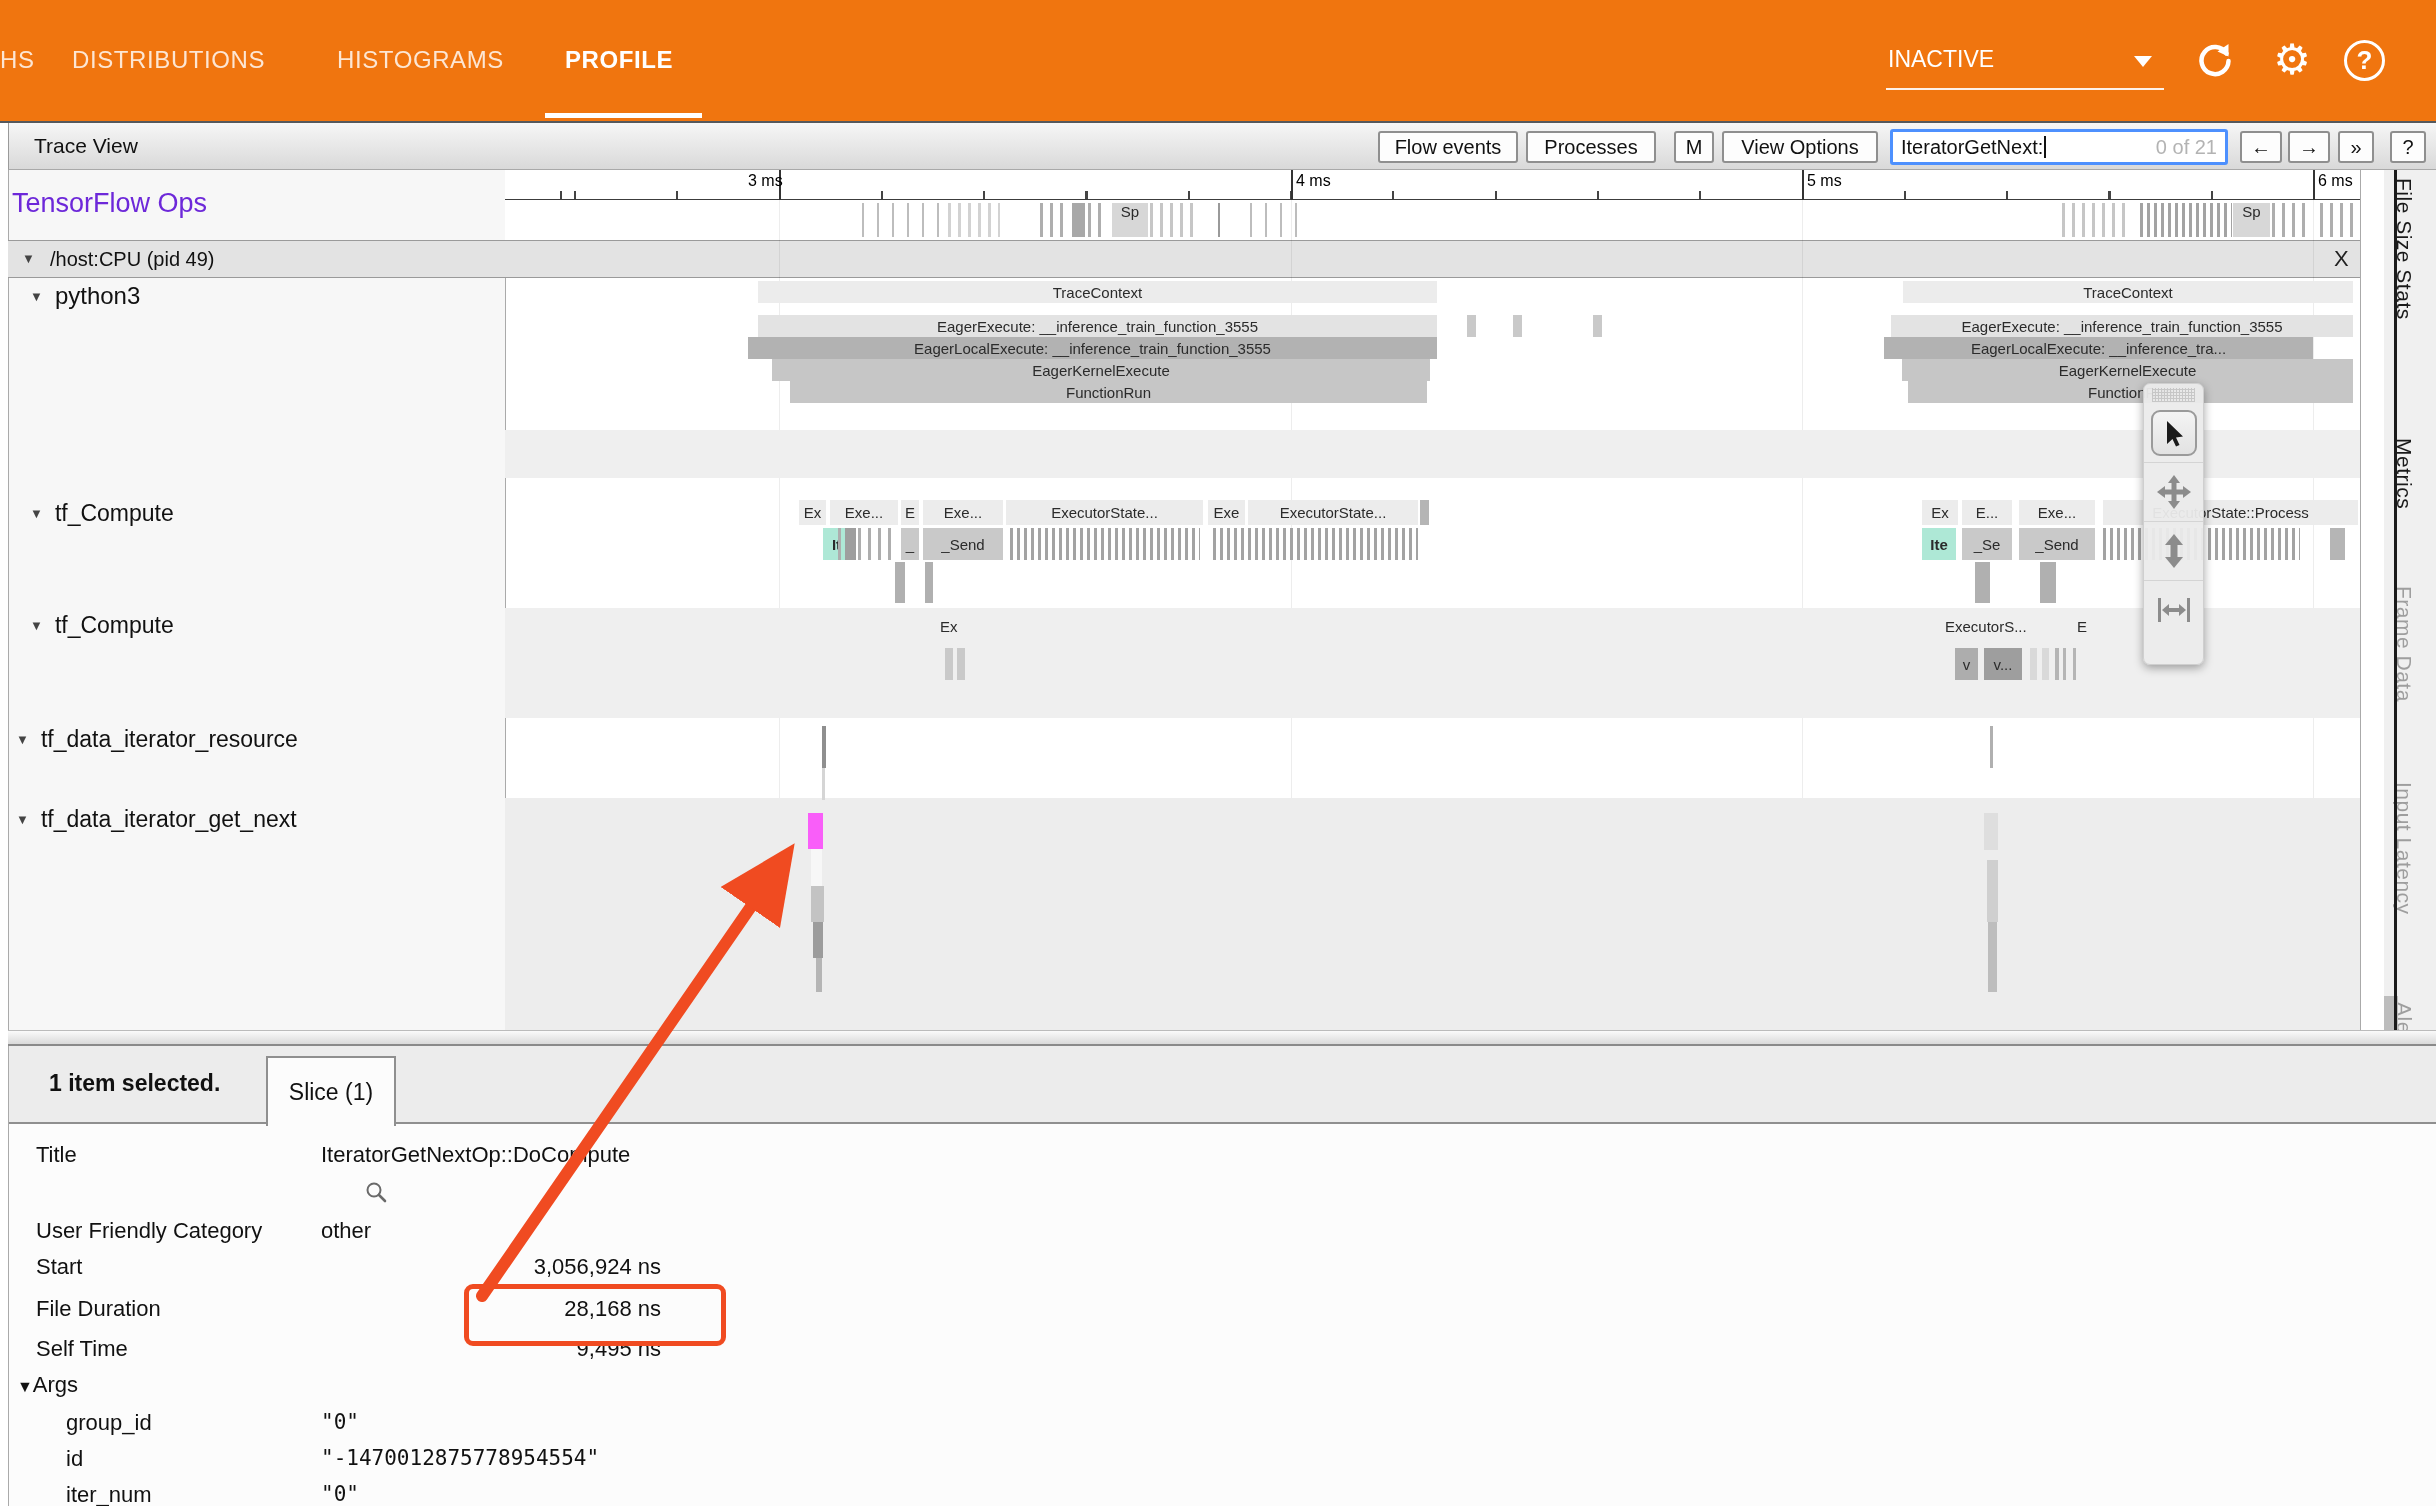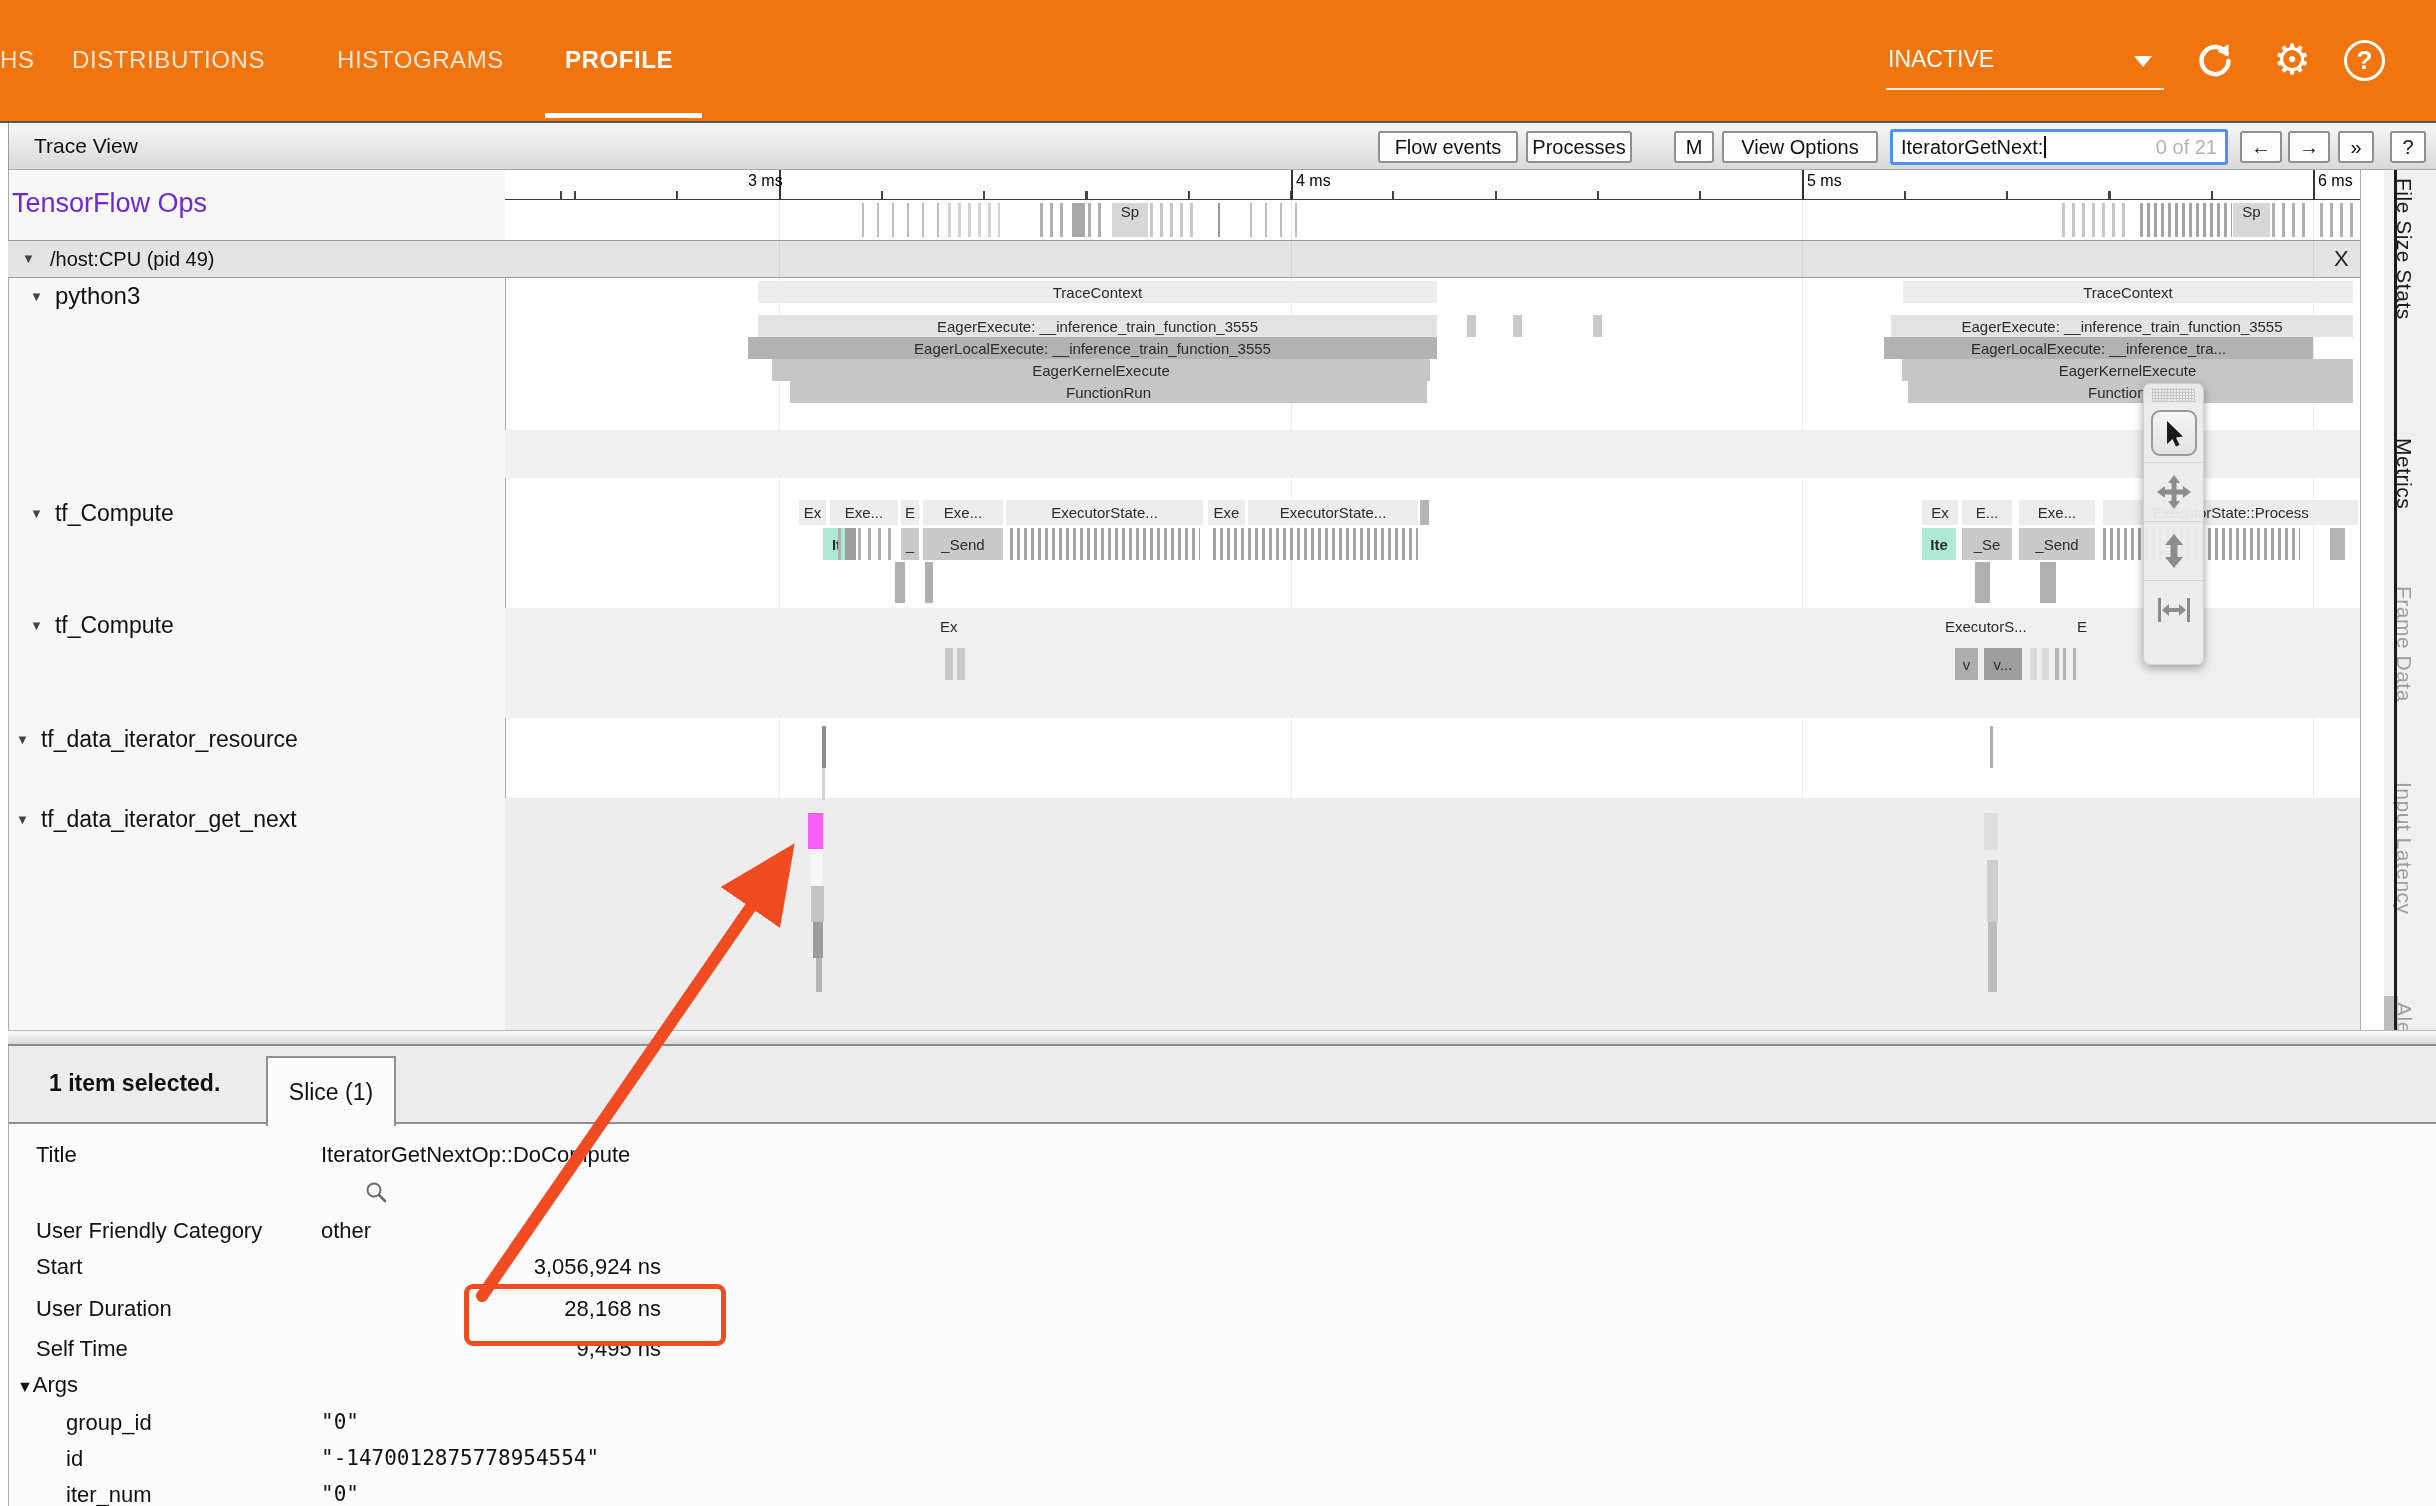--- a/index.html
+++ b/index.html
@@ -96,21 +96,21 @@
     <div class="abs nav-icon" style="left:2266px;top:34px;font-size:42px;line-height:52px;width:52px;"><span>⚙</span></div>
     <div class="abs" style="left:2344px;top:40px;width:41px;height:41px;border:3.5px solid #fff;border-radius:50%;box-sizing:border-box;display:flex;align-items:center;justify-content:center;color:#fff;font-size:26px;font-weight:700;">
         <span>?</span>
       </div>
   </div>
 
   <div class="abs trace-header">
     <div class="abs trace-title">Trace View</div>
   </div>
   <div class="abs tbtn" style="left:1378px;top:131px;width:140px;">Flow events</div>
-  <div class="abs tbtn" style="left:1526px;top:131px;width:106px;">Processes</div>
+  <div class="abs tbtn" style="left:1526px;top:131px;width:130px;">Processes</div>
   <div class="abs tbtn" style="left:1674px;top:131px;width:40px;">M</div>
   <div class="abs tbtn" style="left:1722px;top:131px;width:156px;">View Options</div>
   <div class="abs searchbox" style="left:1890px;top:129px;width:338px;">
     <span>IteratorGetNext:</span>
       <span class="cursorbar"></span>
     <span class="search-count">0 of 21</span>
   </div>
   <div class="abs tbtn" style="left:2240px;top:131px;width:42px;">←</div>
   <div class="abs tbtn" style="left:2288px;top:131px;width:42px;">→</div>
   <div class="abs tbtn" style="left:2338px;top:131px;width:36px;">»</div>
@@ -324,21 +324,21 @@
           <line x1="15" y1="15" x2="21" y2="21" stroke="#6a6a6a" stroke-width="2.6" stroke-linecap="round"></line>
         </svg>
     </div>
 
     <div class="abs drow-label" style="left:27px;top:172px;">User Friendly Category</div>
     <div class="abs drow-value" style="left:312px;top:172px;">other</div>
 
     <div class="abs drow-label" style="left:27px;top:208px;">Start</div>
     <div class="abs drow-value num" style="left:312px;top:208px;">3,056,924 ns</div>
 
-    <div class="abs drow-label" style="left:27px;top:250px;">User Duration</div>
+    <div class="abs drow-label" style="left:27px;top:250px;">File Duration</div>
     <div class="abs drow-value num" style="left:312px;top:250px;">28,168 ns</div>
 
     <div class="abs drow-label" style="left:27px;top:290px;">Self Time</div>
     <div class="abs drow-value num" style="left:312px;top:290px;">9,495 ns</div>
 
     <div class="abs" style="left:8px;top:326px;">
       <span style="font-size:16px;">▼</span><span class="drow-label">Args</span>
     </div>
     <div class="abs drow-label" style="left:57px;top:364px;">group_id</div>
     <div class="abs mono" style="left:312px;top:364px;">"0"</div>

